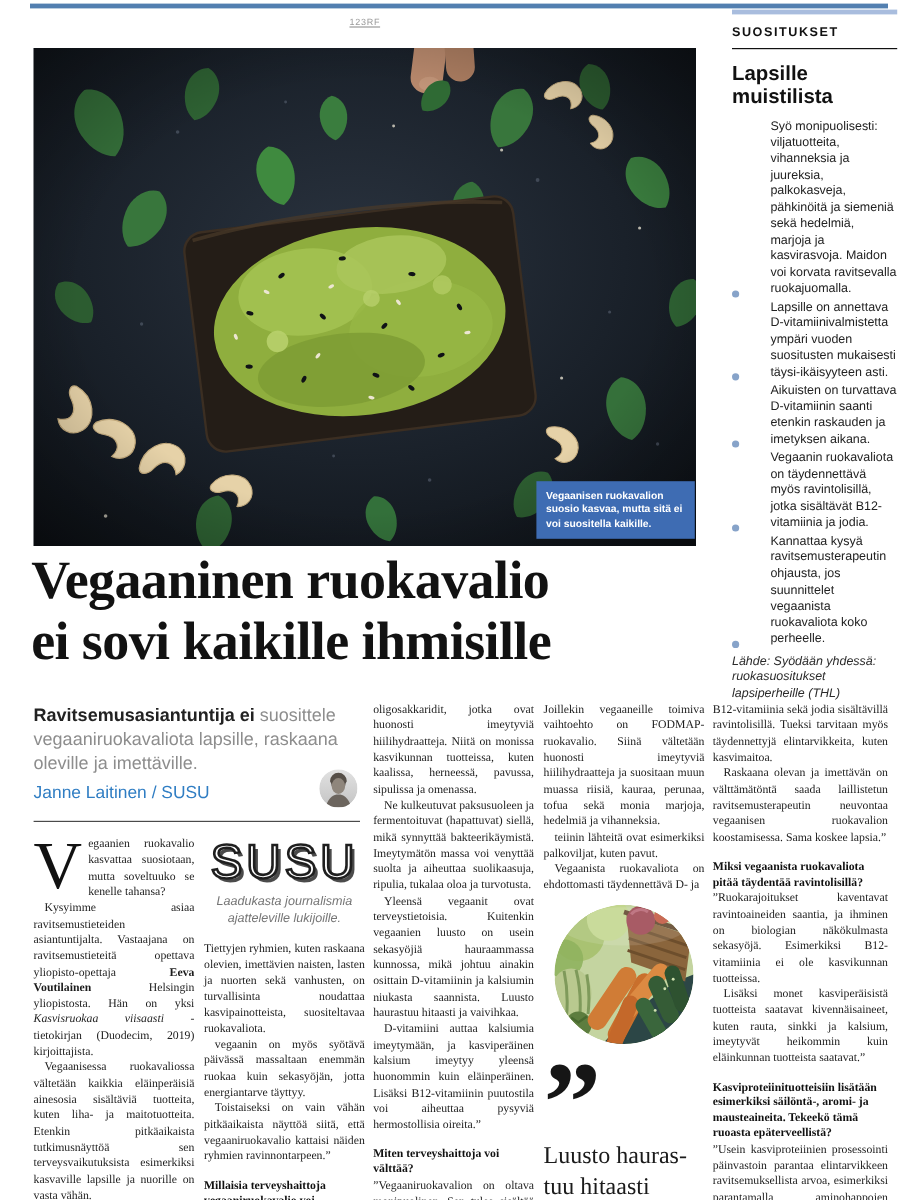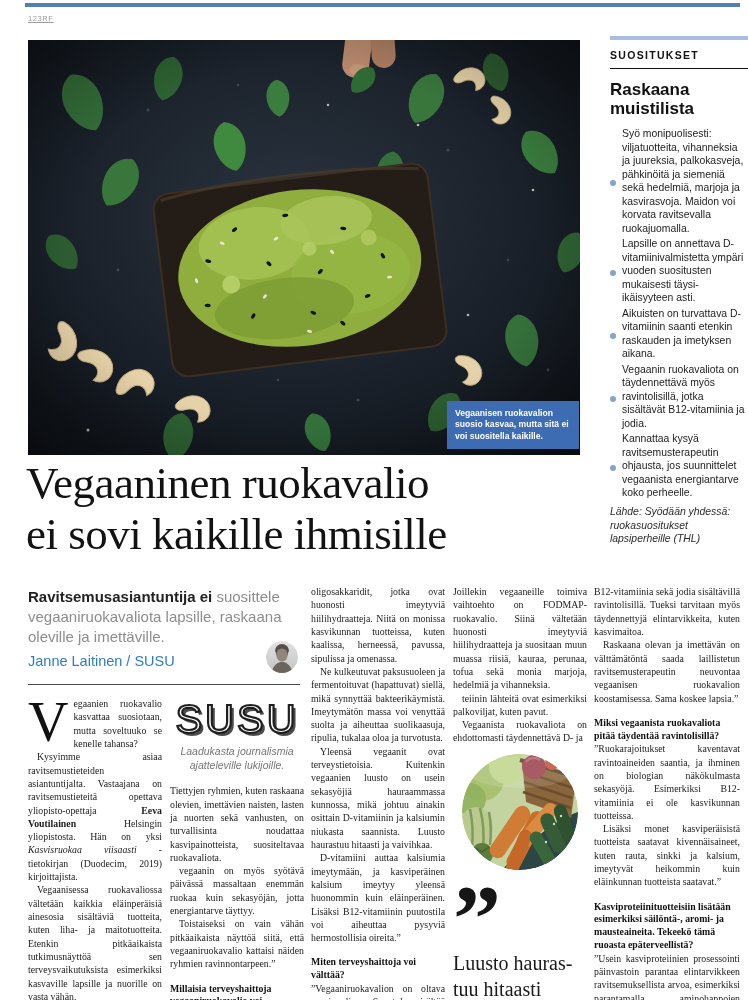--- a/index.html
+++ b/index.html
@@ -1,39 +1,39 @@
 <!DOCTYPE html>
 <html><head>
 <meta charset="utf-8">
 <style>
   html,body{margin:0;padding:0;background:#ffffff;}
   .page{position:relative;width:748px;height:1000px;background:#ffffff;overflow:hidden;
         font-family:"Liberation Sans",sans-serif;color:#1c1c1c;}
   .topbar{position:absolute;top:3px;left:25px;width:715px;height:4px;background:#527fb0;}
-  .credit{position:absolute;top:14px;left:28px;width:552px;text-align:left;
+  .credit{position:absolute;top:14px;left:28px;width:552px;text-align:center;
           font-size:7.5px;color:#9a9a9a;letter-spacing:.6px;text-decoration:underline;}
   
   .hero{position:absolute;top:40px;left:28px;width:552px;height:415px;background:#161b22;}
   .hero svg{display:block;}
   .caption{position:absolute;right:1px;bottom:6px;width:116px;background:#3e6cb3;color:#fff;
            font-size:8.6px;line-height:1.32;font-weight:bold;padding:7px 8px;text-align:left;}
   
-  .sidebar{position:absolute;top:36px;left:610px;width:138px;}
+  .sidebar{position:absolute;top:8px;left:610px;width:138px;}
   .sidebar-bar{height:4px;background:#a9bdde;margin-bottom:9px;}
   .kicker{font-size:10.5px;font-weight:bold;letter-spacing:1.3px;color:#111;
           border-bottom:1.5px solid #111;padding-bottom:7px;}
   .sb-title{font-size:17px;font-weight:bold;color:#111;line-height:1.12;margin:11px 0 9px;}
   .sb-list{list-style:none;margin:0;padding:0;}
-  .sb-list li{display:flex;align-items:center;margin:0 0 2px;}
+  .sb-list li{display:flex;align-items:flex-end;margin:0 0 2px;gap:20px;}
   .dot{flex:0 0 6px;width:6px;height:6px;border-radius:50%;background:#87a3c9;margin:4px 6px 0 0;}
   .sb-list .txt{font-size:10.4px;line-height:1.3;color:#222;}
   .source{font-size:10.4px;font-style:italic;color:#2b2b2b;line-height:1.3;margin:5px 0 0;}
   
   .headline{position:absolute;top:458px;left:26px;width:600px;margin:0;
-            font-family:"Liberation Serif",serif;font-weight:400;font-size:45px;
+            font-family:"Liberation Serif",serif;font-weight:700;font-size:45px;
             line-height:1.14;color:#121212;letter-spacing:-0.5px;white-space:pre-line;}
   .lede{position:absolute;top:587px;left:28px;width:268px;margin:0;font-size:15px;line-height:1.33;}
   .lede b{color:#222;}
   .lede span{color:#8d8d8d;}
   .byline{position:absolute;top:653px;left:28px;font-size:14.5px;color:#2f7dc3;}
   .avatar{position:absolute;top:641px;left:266px;width:32px;height:32px;border-radius:50%;overflow:hidden;}
   .byline-rule{position:absolute;top:684px;left:28px;width:272px;border-top:1px solid #4a4a4a;}
   
   .bodycol{position:absolute;width:134px;font-family:"Liberation Serif",serif;
            font-size:9.8px;line-height:1.36;color:#1b1b1b;text-align:justify;}
@@ -176,41 +176,41 @@
         <use href="#cashew" transform="translate(466,56) rotate(45) scale(0.75)"></use>
       </g>
       <rect width="552" height="415" fill="url(#vig)"></rect>
     </svg>
     <div class="caption">Vegaanisen ruokavalion suosio kasvaa, mutta sitä ei voi suositella kaikille.</div>
   </div>
 
   <aside class="sidebar">
     <div class="sidebar-bar"></div>
     <div class="kicker">SUOSITUKSET</div>
-    <h2 class="sb-title">Raskaana muistilista</h2>
+    <h2 class="sb-title">Lapsille muistilista</h2>
     <ul class="sb-list">
       <li>
           <span class="dot"></span>
           <span class="txt">Syö monipuolisesti: viljatuotteita, vihanneksia ja juureksia, palkokasveja, pähkinöitä ja siemeniä sekä hedelmiä, marjoja ja kasvirasvoja. Maidon voi korvata ravitsevalla ruokajuomalla.</span>
         </li>
       <li>
           <span class="dot"></span>
           <span class="txt">Lapsille on annettava D-vitamiinivalmistetta ympäri vuoden suositusten mukaisesti täysi-ikäisyyteen asti.</span>
         </li>
       <li>
           <span class="dot"></span>
           <span class="txt">Aikuisten on turvattava D-vitamiinin saanti etenkin raskauden ja imetyksen aikana.</span>
         </li>
       <li>
           <span class="dot"></span>
           <span class="txt">Vegaanin ruokavaliota on täydennettävä myös ravintolisillä, jotka sisältävät B12-vitamiinia ja jodia.</span>
         </li>
       <li>
           <span class="dot"></span>
-          <span class="txt">Kannattaa kysyä ravitsemusterapeutin ohjausta, jos suunnittelet vegaanista energiantarve koko perheelle.</span>
+          <span class="txt">Kannattaa kysyä ravitsemusterapeutin ohjausta, jos suunnittelet vegaanista ruokavaliota koko perheelle.</span>
         </li>
     </ul>
     <p class="source">Lähde: Syödään yhdessä: ruokasuositukset lapsiperheille (THL)</p>
   </aside>
 
   <h1 class="headline">Vegaaninen ruokavalio
 ei sovi kaikille ihmisille</h1>
   <p class="lede"><b>Ravitsemusasiantuntija ei</b><span> suosittele vegaaniruokavaliota lapsille, raskaana oleville ja imettäville.</span></p>
   <span class="byline">Janne Laitinen / SUSU</span>
   <span class="avatar">

